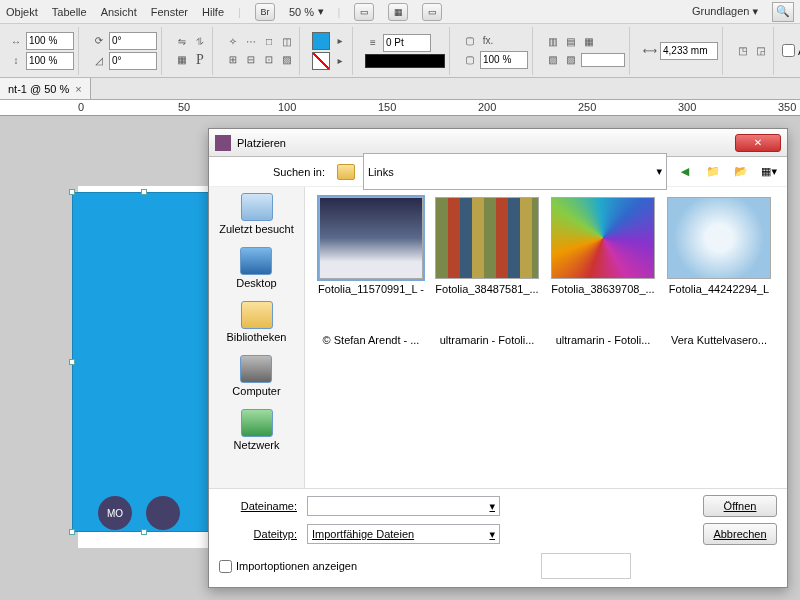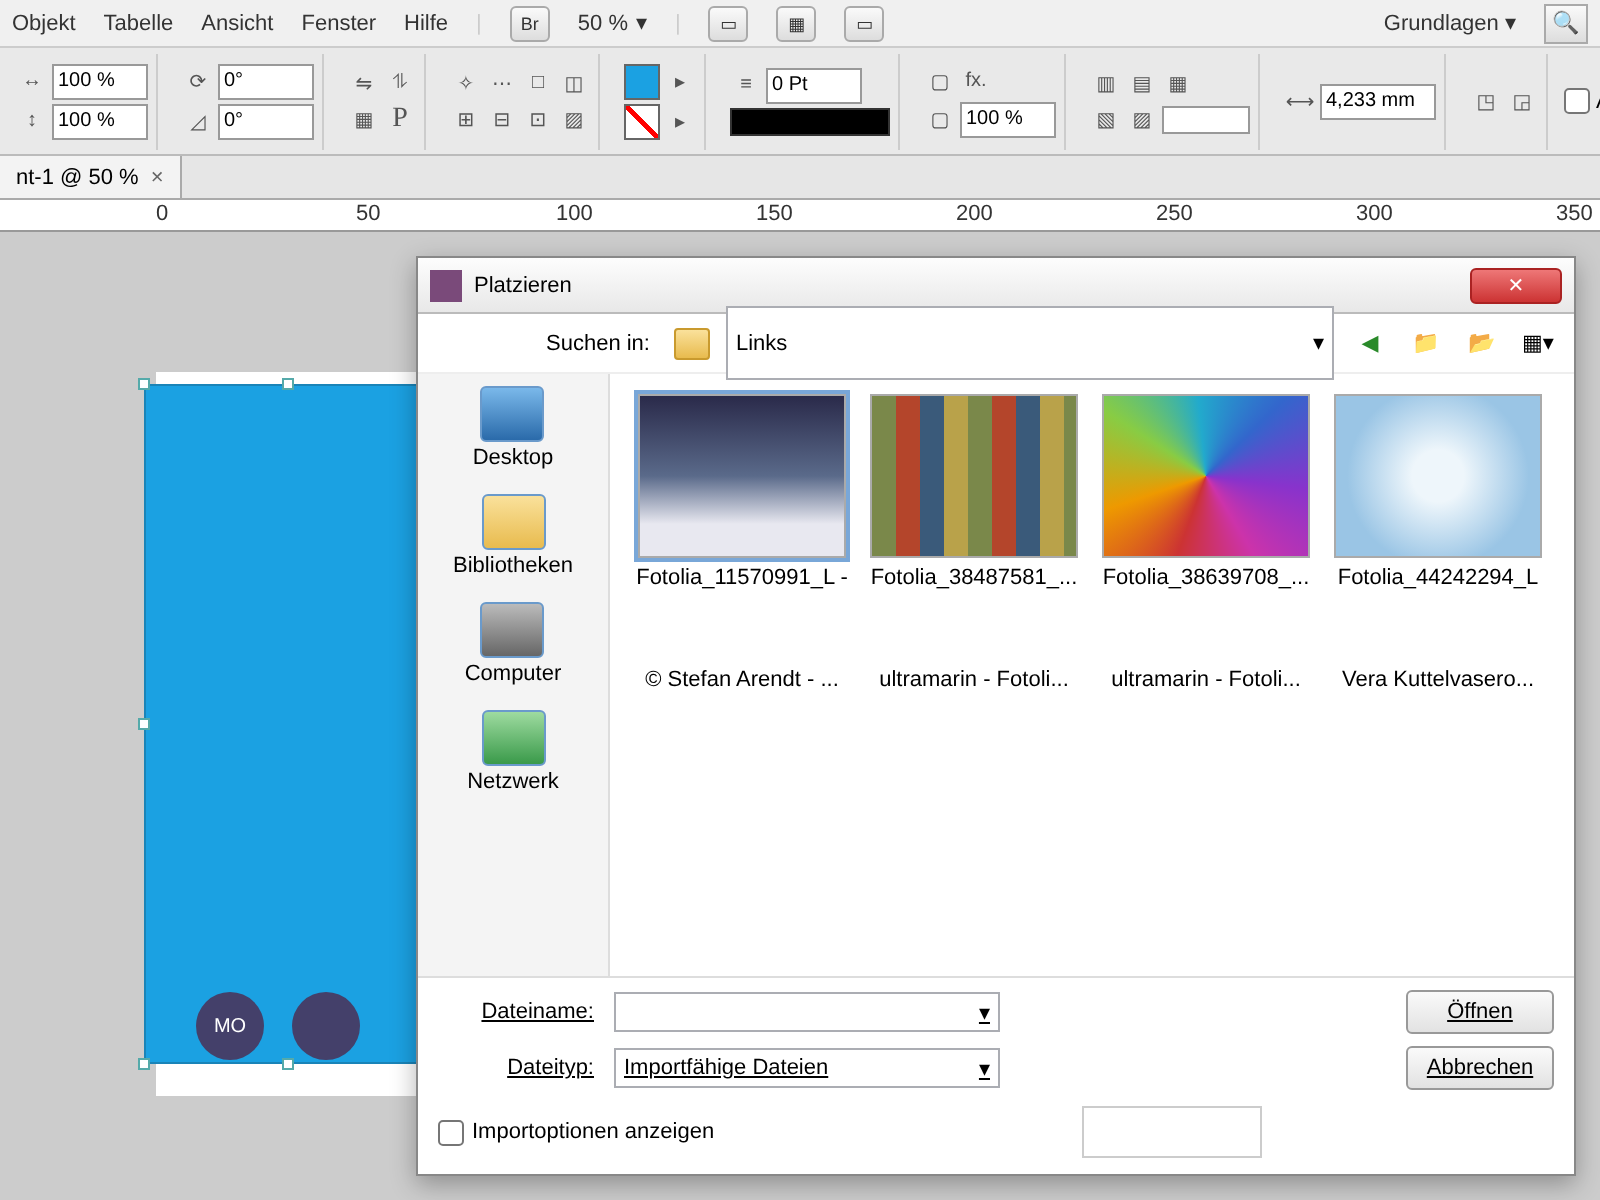--- a/index.html
+++ b/index.html
@@ -246,20 +246,24 @@
         <span>▾</span>
     </div>
     <span class="nav-ic" style="color:#2a8a2a">◀</span>
     <span class="nav-ic">📁</span>
     <span class="nav-ic">📂</span>
     <span class="nav-ic">▦▾</span>
   </div>
   <div class="dlg-body">
     <div class="places">
       <div class="place">
+          <div class="place-ic"></div>
+          <span>Zuletzt besucht</span>
+        </div>
+      <div class="place">
           <div class="place-ic" style="background:linear-gradient(#7ab8ea,#2a6aaa)"></div>
           <span>Desktop</span>
         </div>
       <div class="place">
           <div class="place-ic" style="background:linear-gradient(#fae19b,#e8bb4e)"></div>
           <span>Bibliotheken</span>
         </div>
       <div class="place">
           <div class="place-ic" style="background:linear-gradient(#bbb,#666)"></div>
           <span>Computer</span>

